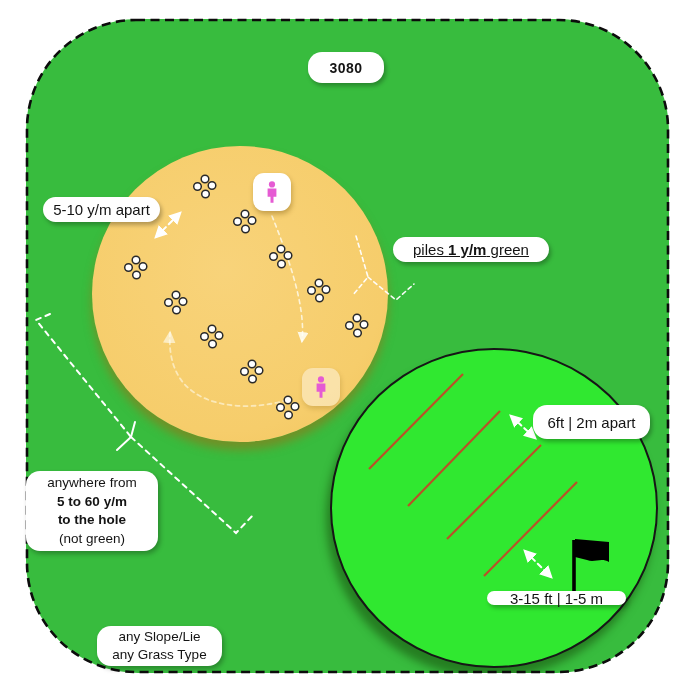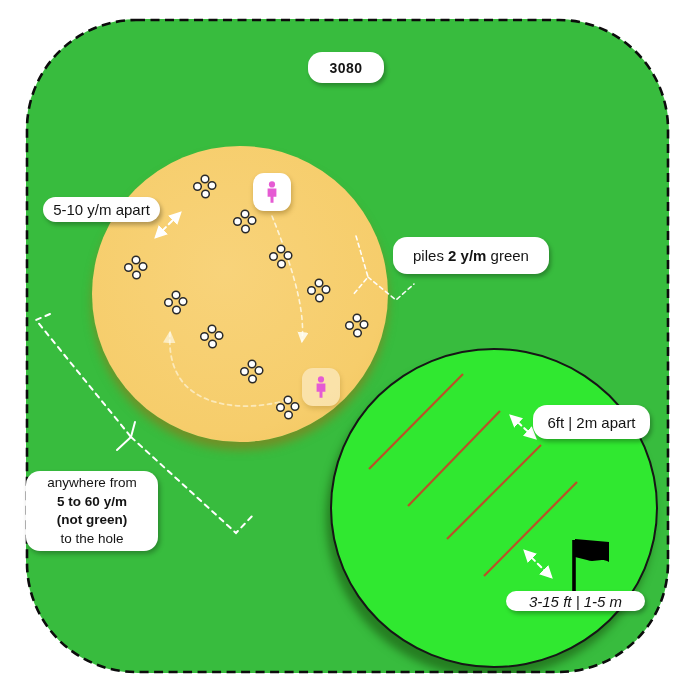--- a/index.html
+++ b/index.html
@@ -164,29 +164,33 @@
     <svg width="24" height="24" viewBox="0 0 24 24">
       <circle class="pglyph" cx="12" cy="4.4" r="3.1"></circle>
       <path class="pglyph" d="M7.6,8.6 h8.8 v8.2 h-2.9 v6 h-3 v-6 h-2.9 z"></path>
     </svg>
   </div>
 
   <div class="pill" id="badge" style="left:308px; top:52px; width:76px; height:31px;">3080</div>
 
   <div class="pill" style="left:43px; top:197px; width:117px; height:25px;">5-10 y/m apart</div>
 
-  <div class="pill" style="left:393px; top:237px; width:156px; height:37px;">
-    <span>piles </span><span class="b">2 y/m</span><span> green</span>
+  <div class="pill" style="left:393px; top:237px; width:156px; height:25px;text-decoration:underline;">
+    <span>piles </span><span class="b">1 y/m</span><span> green</span>
   </div>
 
   <div class="pill" style="left:533px; top:405px; width:117px; height:34px;">6ft | 2m apart</div>
 
-  <div class="pill" style="left:506px; top:591px; width:139px; height:20px;font-style:italic;">3-15 ft | 1-5 m</div>
+  <div class="pill" style="left:487px; top:591px; width:139px; height:14px;">3-15 ft | 1-5 m</div>
 
   <div class="note" id="distance-note" style="left:26px; top:471px; width:132px; height:80px;">
     <span class="ln">anywhere from</span>
     <span class="ln">5 to 60 y/m</span>
+    <span class="ln">to the hole</span>
     <span class="ln">(not green)</span>
-    <span class="ln">to the hole</span>
   </div>
 
+  <div class="note" id="conditions-note" style="left:97px; top:626px; width:125px; height:40px;">
+    <span class="ln">any Slope/Lie</span>
+    <span class="ln">any Grass Type</span>
+  </div>
 
 </div>
 
 </body></html>

